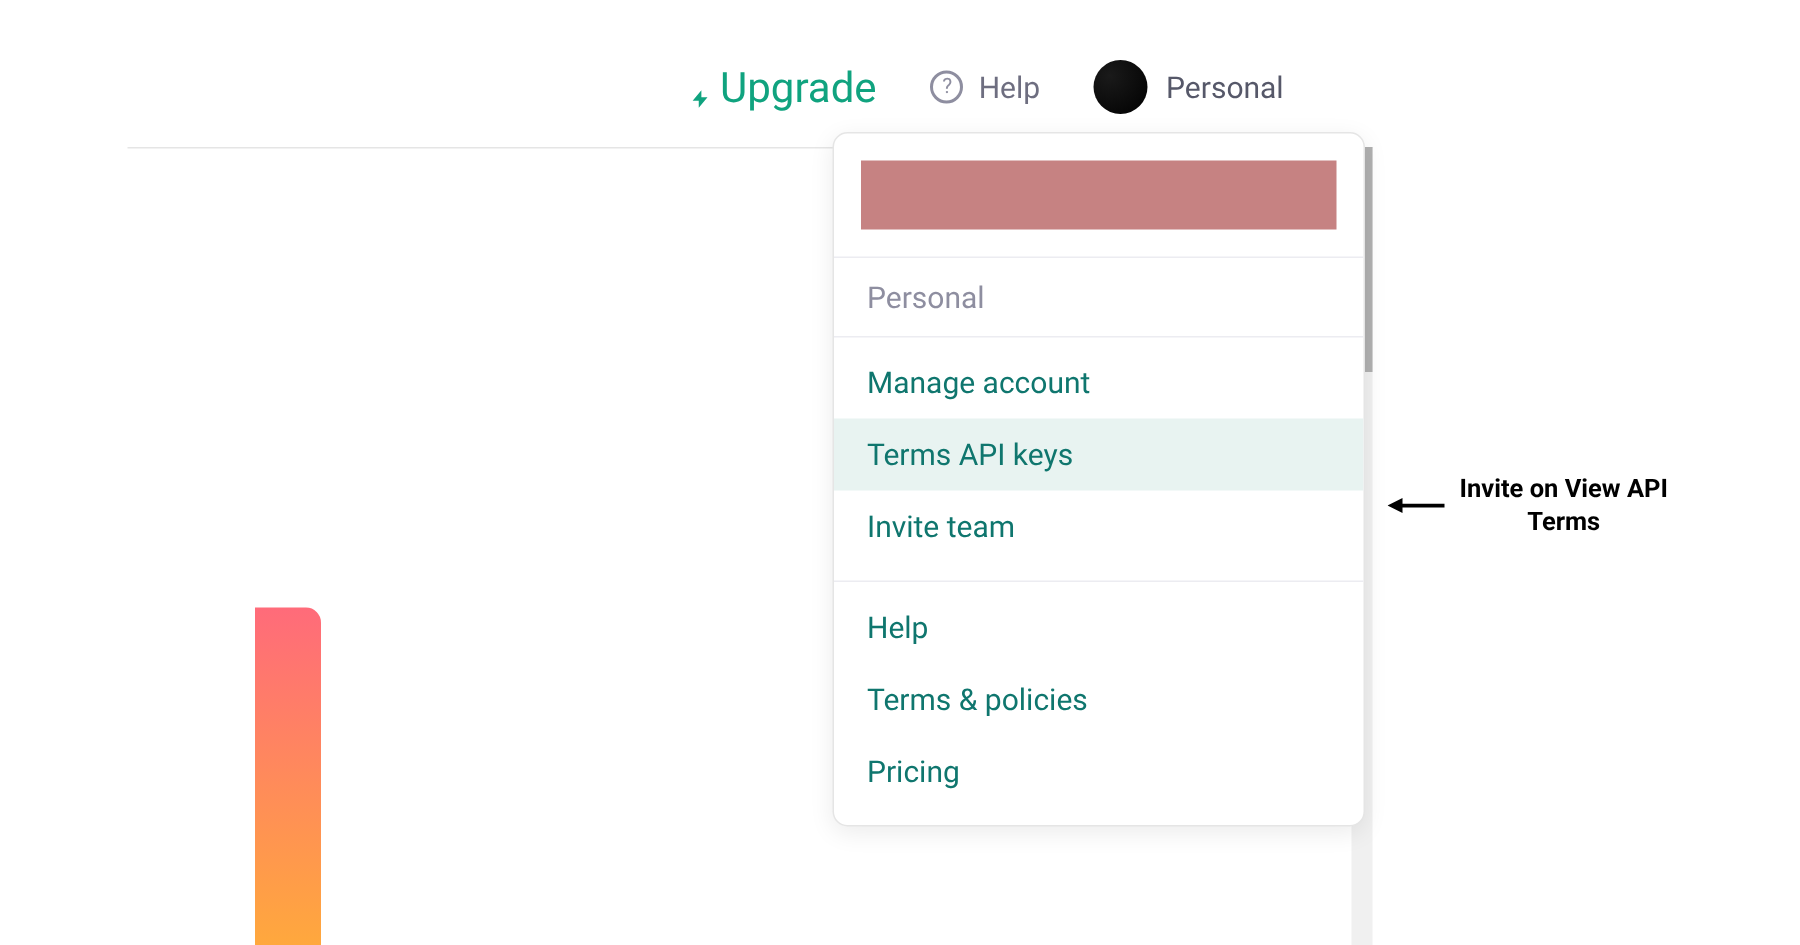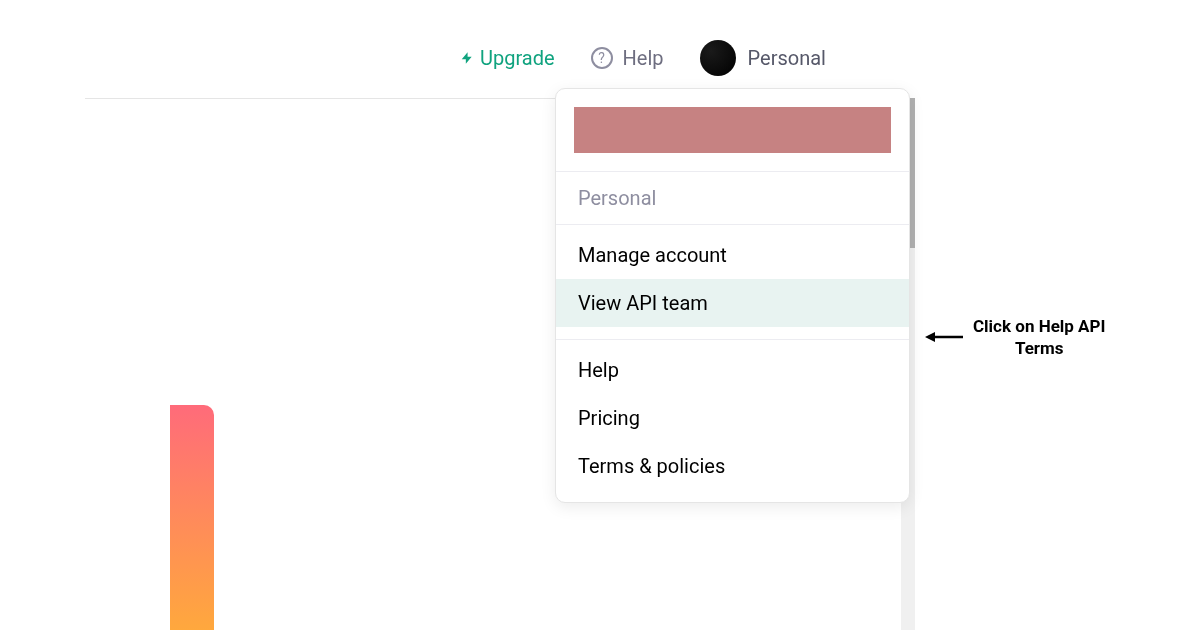--- a/index.html
+++ b/index.html
@@ -21,24 +21,24 @@
       left: 0;
       right: 0;
       display: flex;
       align-items: center;
       justify-content: flex-start;
       padding-left: 460px;
       gap: 36px;
     }
     .upgrade-btn {
       display: flex;
-      align-items: center;
+      align-items: flex-end;
       gap: 6px;
       color: #10a37f;
-      font-size: 20px;
+      font-size: 28px;
       font-weight: 400;
       cursor: pointer;
     }
     .upgrade-icon {
       width: 14px;
       height: 18px;
     }
     .help-btn {
       display: flex;
       align-items: center;
@@ -99,21 +99,21 @@
     .menu-section-border {
       border-top: 1px solid #ececf1;
     }
     .menu-header {
       padding: 14px 22px;
       color: #8e8ea0;
       font-size: 20px;
     }
     .menu-item {
       padding: 12px 22px;
-      color: #000000;
+      color: #0f766e;
       font-size: 20px;
       cursor: pointer;
     }
     .menu-item.highlighted {
       background: #e8f3f1;
     }
     .menu-group {
       padding: 6px 0 12px 0;
     }
     .gradient-decoration {
@@ -185,33 +185,34 @@
   <div class="scrollbar-thumb"></div>
 </div>
 
 <div class="dropdown-menu">
   <div class="redacted-block"></div>
   <div class="menu-section-border">
     <div class="menu-header">Personal</div>
   </div>
   <div class="menu-section-border menu-group">
     <div class="menu-item">Manage account</div>
-    <div class="menu-item highlighted">View API team</div>
+    <div class="menu-item highlighted">Terms API keys</div>
+    <div class="menu-item">Invite team</div>
   </div>
   <div class="menu-section-border menu-group">
     <div class="menu-item">Help</div>
+    <div class="menu-item">Terms &amp; policies</div>
     <div class="menu-item">Pricing</div>
-    <div class="menu-item">Terms &amp; policies</div>
   </div>
 </div>
 
 <div class="gradient-decoration"></div>
 
 <div class="callout">
   <svg class="arrow-svg" viewBox="0 0 40 20">
     <line x1="5" y1="10" x2="38" y2="10" stroke="#000" stroke-width="2.5"></line>
     <polygon points="0,10 10,5 10,15" fill="#000"></polygon>
   </svg>
   <div class="callout-text">
-    <span>Click on Help API</span><br>
+    <span>Invite on View API</span><br>
     <span>Terms</span>
   </div>
 </div>
 
 </body></html>

